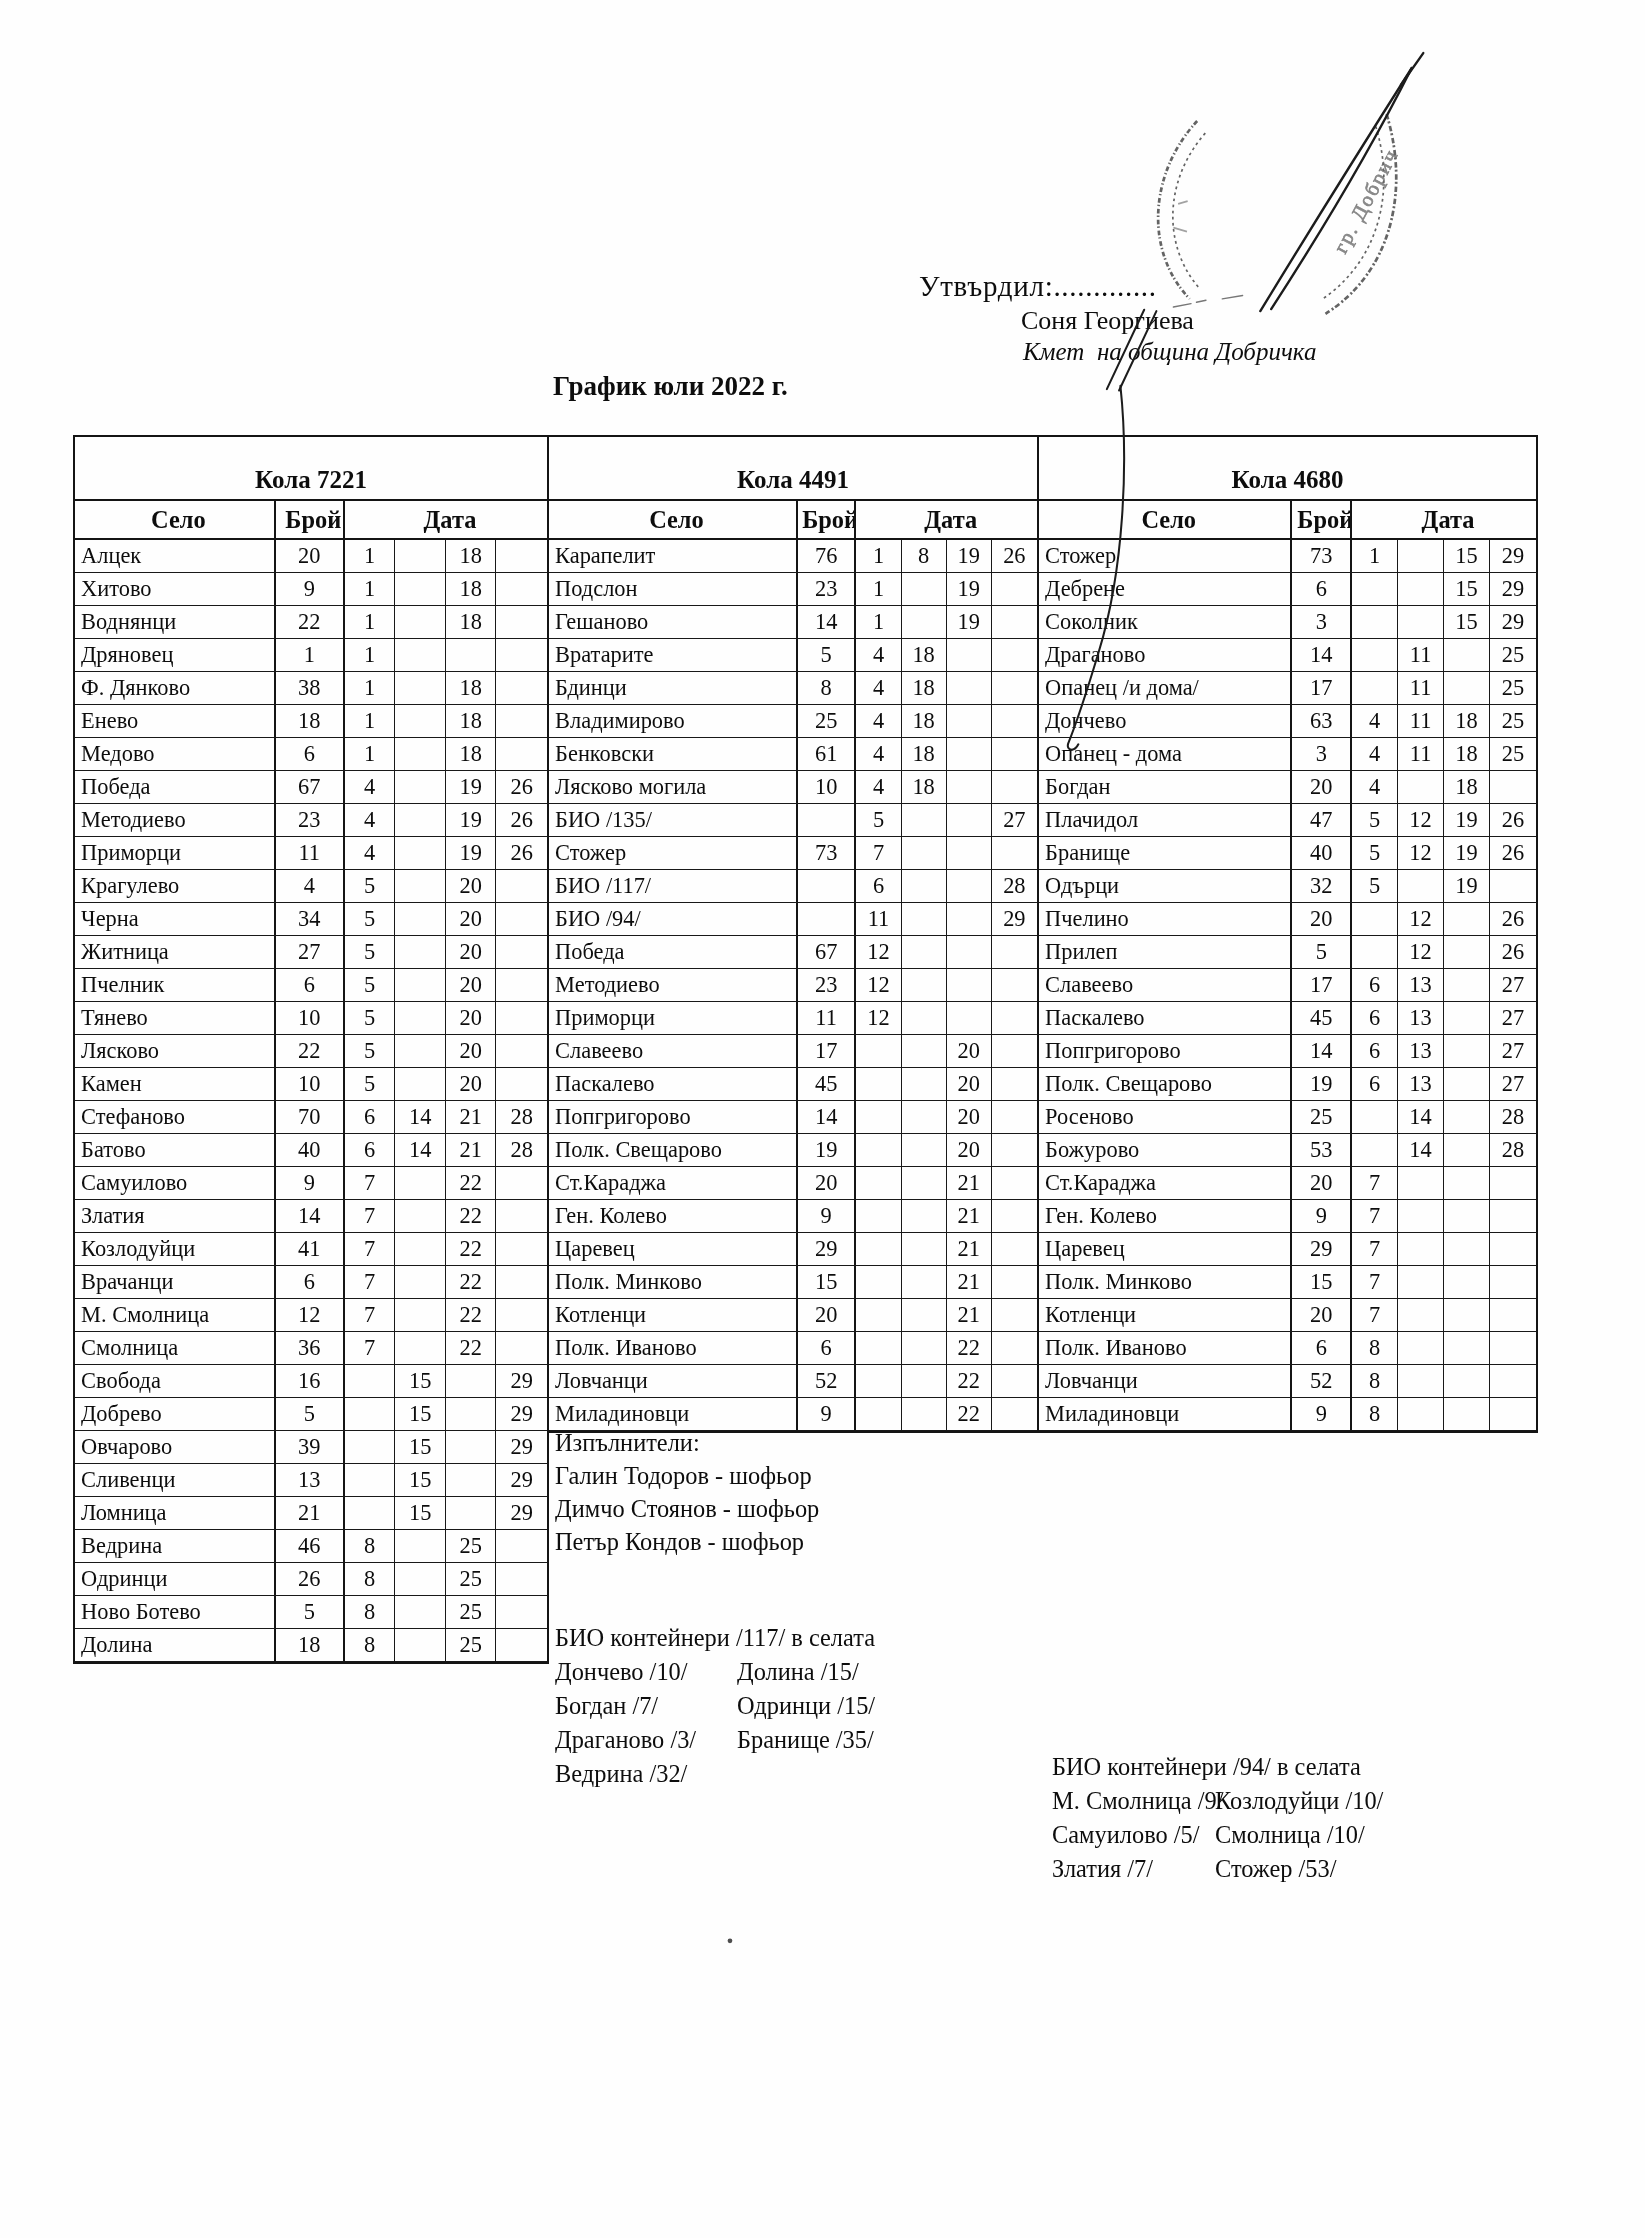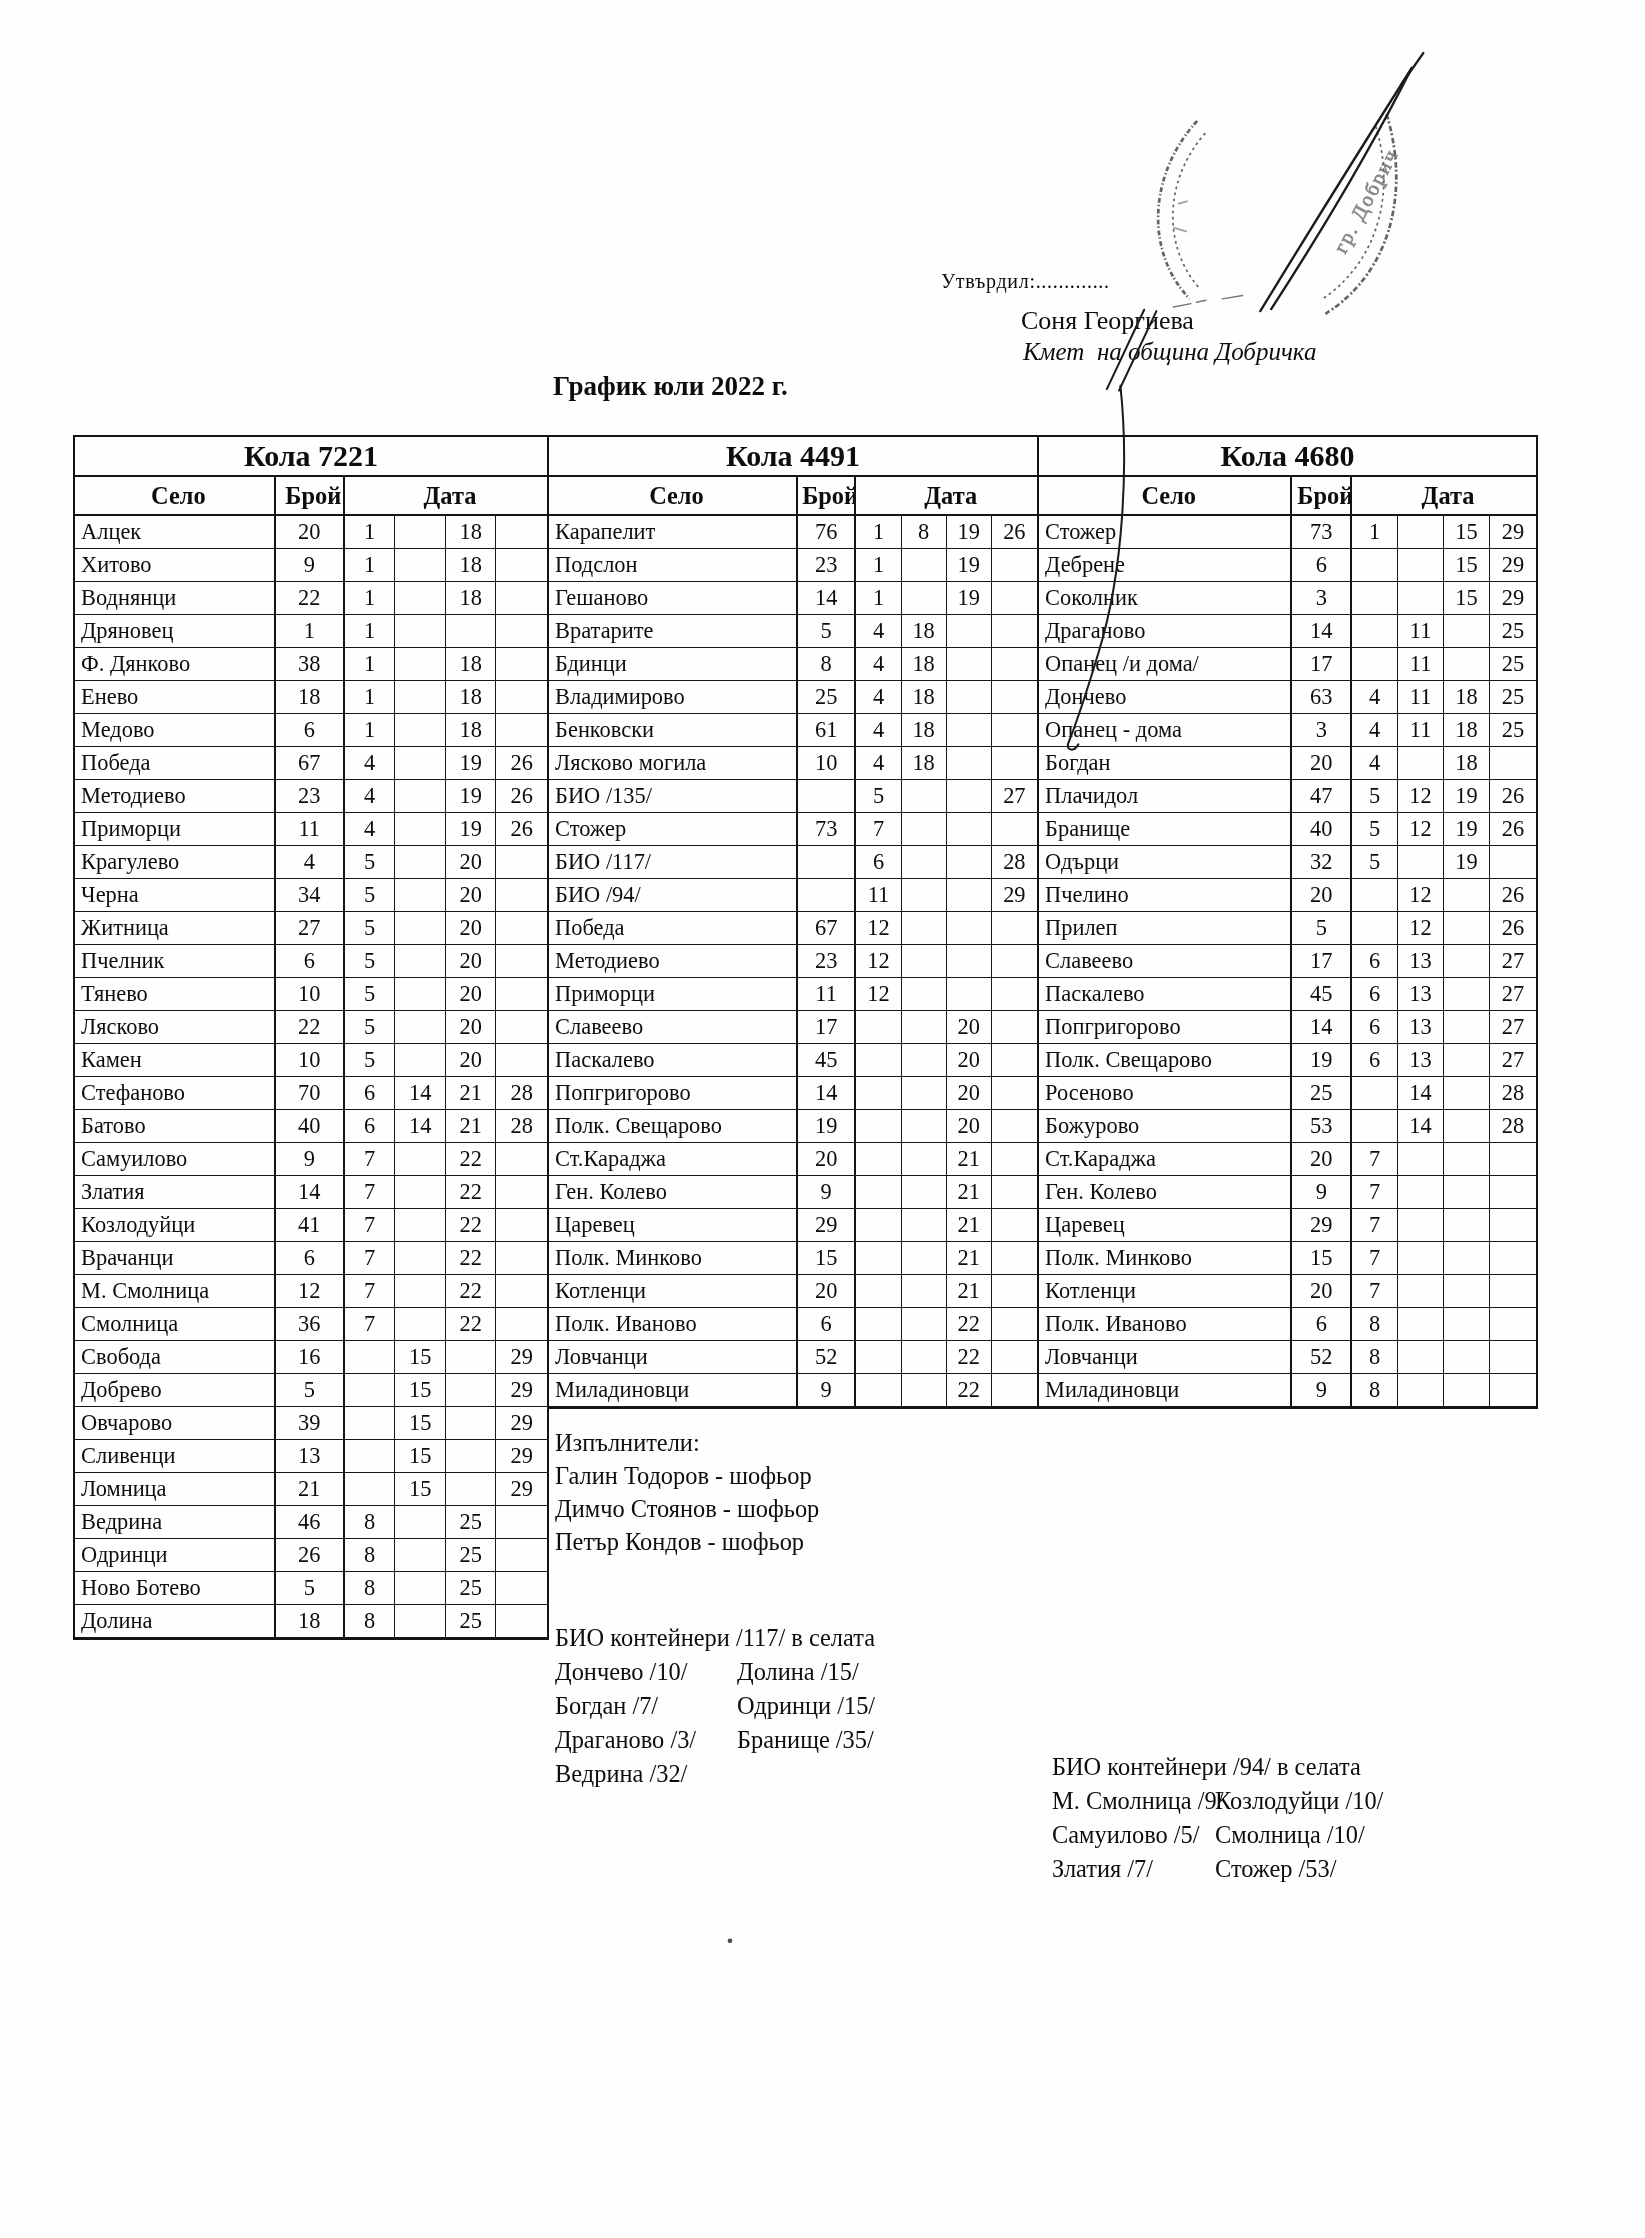--- a/index.html
+++ b/index.html
@@ -1,31 +1,31 @@
 <!DOCTYPE html>
 <html style="font-size:11px"><head>
 <meta charset="utf-8">
 <style>
   html,body{margin:0;padding:0;background:#e8e8e8;}
   .page{position:relative;width:1646px;height:2239px;background:#fefefe;
         font-family:"Liberation Serif",serif;color:#0d0d0d;overflow:hidden;}
 
   
-  .approve{position:absolute;left:941px;top:270px;font-size:20px;letter-spacing:0.7px;}
+  .approve{position:absolute;left:919px;top:270px;font-size:29px;letter-spacing:0.7px;}
   .approver{position:absolute;left:1021px;top:306px;font-size:26px;}
   .approver-role{position:absolute;left:1023px;top:338px;font-size:25px;font-style:italic;white-space:pre;}
   .doc-title{position:absolute;left:553px;top:371px;font-size:27px;font-weight:bold;}
 
   
   .tables{position:absolute;left:73px;top:435px;display:flex;align-items:flex-start;}
   .car-table{box-sizing:border-box;border:2.7px solid #141414;}
   .car-table+.car-table{border-left:0;text-align:center;}
   .t0{width:476px}.t1{width:490px}.t2{width:499px}
-  .car-title{height:38px;border-bottom:2px solid #141414;font-weight:bold;font-size:30px;
-             display:flex;align-items:center;justify-content:center;}
+  .car-title{height:38px;border-bottom:2px solid #141414;font-weight:bold;font-size:25px;
+             display:flex;align-items:center;justify-content:center;margin-top:24px;}
   .row{display:flex;height:32px;border-bottom:1.7px solid #181818;}
   .row.hdr{height:37px;border-bottom:2px solid #141414;font-weight:bold;}
   .cell{box-sizing:border-box;height:100%;display:flex;align-items:center;
         border-right:1.7px solid #181818;font-size:22.4px;overflow:hidden;white-space:nowrap;}
   .cell:last-child{border-right:0;}
   .selo{padding-left:6.1px;border-right:2.4px solid #141414;}
   .broy{border-right:2.4px solid #141414;}
   .num{justify-content:center;padding-left:0;}
   .row.hdr .cell{justify-content:center;font-size:24.4px;padding-left:8px;}
   

